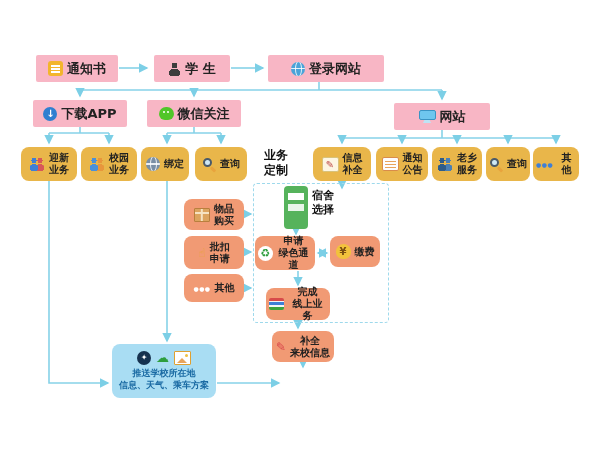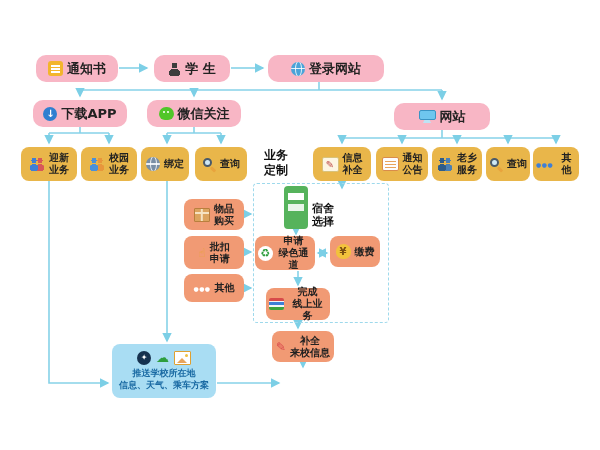--- a/index.html
+++ b/index.html
@@ -1,21 +1,21 @@
 <!DOCTYPE html>
 <html style="--pink: #f8b6c5; --yellow: #e9b64a; --orange: #f19a74; --green: #56b35c; --light-blue: #a9ddf3; --arrow: #86d2e8;"><head>
 <meta charset="utf-8">
 <style>
   html,body{margin:0;padding:0;background:#fff;font-family:"DejaVu Sans","Liberation Sans",sans-serif;}
   .canvas{position:relative;width:600px;height:450px;background:#fff;overflow:hidden;}
   .arrows{position:absolute;left:0;top:0;width:600px;height:450px;pointer-events:none;}
 
   .node{position:absolute;display:flex;align-items:center;justify-content:center;gap:4px;
         box-sizing:border-box;padding:2px 3px;color:#222;}
-  .pink{background:var(--pink,#f8b6c5);border-radius:10px;font-size:13px;font-weight:bold;}
+  .pink{background:var(--pink,#f8b6c5);border-radius:2px;font-size:13px;font-weight:bold;}
   .gold{background:var(--yellow,#e9b64a);border-radius:8px;font-size:10px;font-weight:bold;}
   .orange{background:var(--orange,#f19a74);border-radius:8px;font-size:10px;font-weight:bold;}
   .lbl{white-space:pre-line;line-height:1.18;text-align:center;}
 
   .freelabel{position:absolute;font-size:12px;font-weight:bold;color:#111;
              white-space:pre-line;line-height:1.25;text-align:center;}
 
   .dashed-group{position:absolute;border:1.6px dashed #9ed9ec;border-radius:4px;box-sizing:border-box;}
 
   
@@ -63,21 +63,21 @@
   .recycle{width:15px;height:15px;border-radius:50%;background:#fff;color:#2e9e3e;font-size:11px;}
   .money{width:15px;height:15px;border-radius:50% 50% 45% 45%;background:#f2c23c;color:#7a4d10;font-size:10px;font-weight:bold;}
   .books{width:15px;height:12px;border-radius:2px;flex:none;
          background:linear-gradient(180deg,#d84a4a 0 3px,#f5f5f5 3px 4.5px,#3f7fd6 4.5px 7.5px,#f5f5f5 7.5px 9px,#3da23d 9px 12px);}
   .penred{color:#d8454a;font-size:12px;}
   .school{width:17px;height:14px;position:relative;flex:none;background:linear-gradient(#f5c23c,#e8a82c);border-radius:2px;}
   .school::before{content:"";position:absolute;left:2.5px;right:2.5px;top:3px;height:8px;
                   background:repeating-linear-gradient(90deg,#fff 0 2px,transparent 2px 4.5px);}
 
   
-  .dorm-node{position:absolute;display:flex;align-items:flex-end;gap:4px;}
+  .dorm-node{position:absolute;display:flex;align-items:flex-start;gap:4px;}
   .dorm-green{width:24px;height:43px;border-radius:4px;flex:none;background-color:var(--green,#56b35c);
               background-image:linear-gradient(#fff,#fff),linear-gradient(#e8f5e9,#e8f5e9);
               background-size:16px 7px,16px 7px;background-position:4px 7px,4px 18px;background-repeat:no-repeat;}
   .dorm-lbl{font-size:11px;font-weight:bold;color:#111;white-space:pre-line;line-height:1.25;margin-top:3px;}
 
   
   .pushbox{position:absolute;background:var(--light-blue,#a9ddf3);border-radius:8px;box-sizing:border-box;
            display:flex;flex-direction:column;align-items:center;justify-content:center;gap:2px;padding:3px 2px;}
   .push-icons{display:flex;align-items:center;gap:5px;}
   .appdot{width:14px;height:14px;border-radius:50%;background:#16324f;color:#fff;font-size:8px;}

